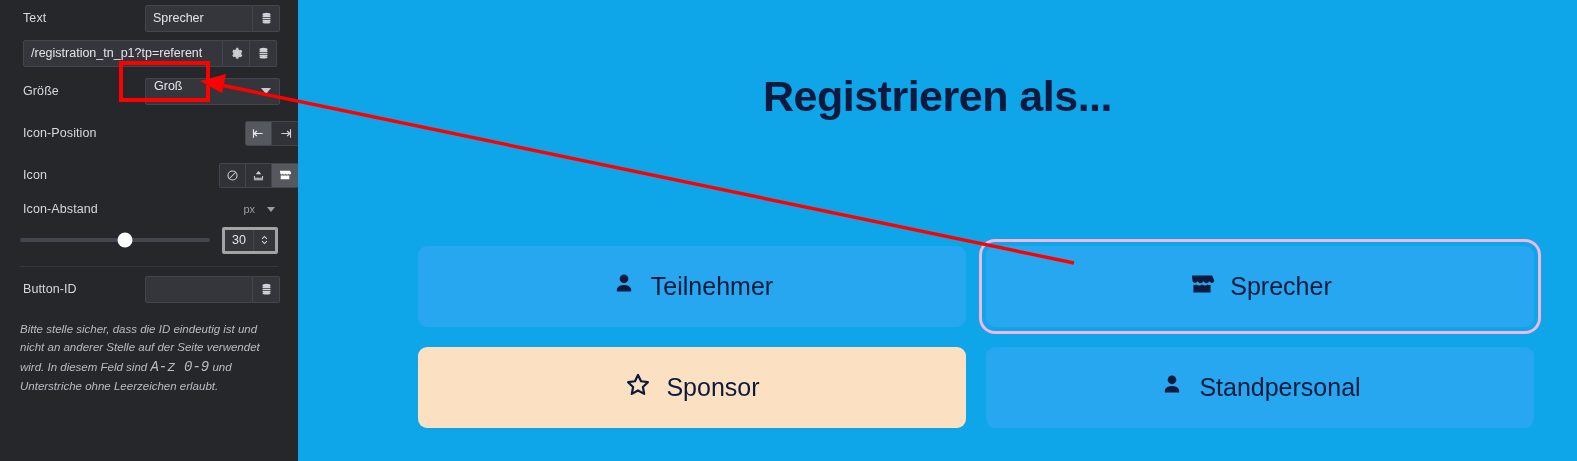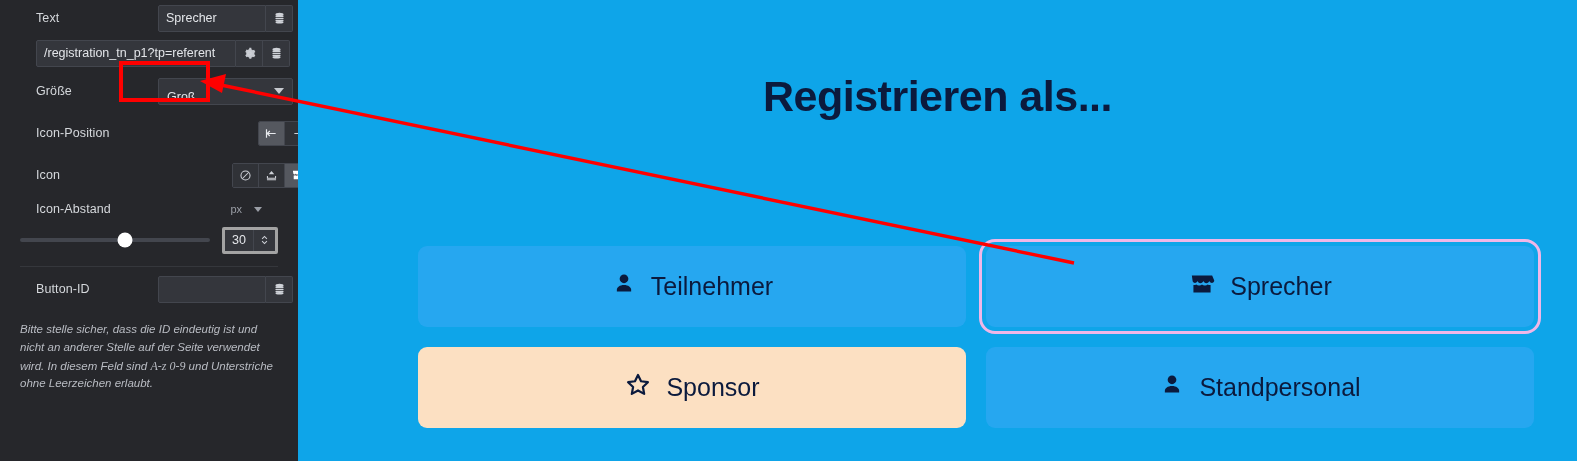--- a/index.html
+++ b/index.html
@@ -18,21 +18,21 @@
   
   #sidebar {
     position: absolute; left: 0; top: 0;
     width: 298px; height: 461px;
     background: #26272b;
     color: #d5d8dc;
     font-size: 12.5px;
   }
   .row {
     display: flex; align-items: center;
-    padding: 0 36px;
+    padding: 0 23px;
     height: 36px;
   }
   .row-label {
     flex: 0 0 auto;
     width: 122px;
     color: #d5d8dc;
     font-size: 12.5px;
     letter-spacing: .1px;
   }
   .ctl { display: flex; align-items: center; }
@@ -65,21 +65,21 @@
   .icon-btn:last-child { border-radius: 0 2px 2px 0; }
   .icon-btn svg { display: block; }
 
   
   .select-box {
     position: relative;
     width: 135px; height: 27px;
     background: #34363c;
     border: 1px solid #43464e;
     border-radius: 2px;
-    display: flex; align-items: flex-end;
+    display: flex; align-items: flex-start;
     padding: 0 8px;
     color: #e3e5e9;
     font-size: 12.5px;
     cursor: pointer;
   }
   .caret {
     position: absolute; right: 8px; top: 50%;
     transform: translateY(-50%);
     width: 0; height: 0;
     border-left: 5px solid transparent;
@@ -159,21 +159,21 @@
     height: 1px; background: #35373c;
     margin: 8px 20px 0 20px;
   }
   .help {
     padding: 10px 20px 0 20px;
     font-size: 11.5px;
     font-style: italic;
     color: #b9bcc3;
     line-height: 1.55;
   }
-  .help .mono { font-family: Liberation Serif, serif; font-style: italic; font-size: 12px; }
+  .help .mono { font-family: Liberation Mono, monospace; font-style: italic; font-size: 14px; }
 
   
   #collapse-handle {
     position: absolute;
     left: 298px; top: 185px;
     width: 15px; height: 45px;
     background: #26272b;
     border-radius: 0 3px 3px 0;
     display: flex; align-items: center; justify-content: center;
     cursor: pointer;

